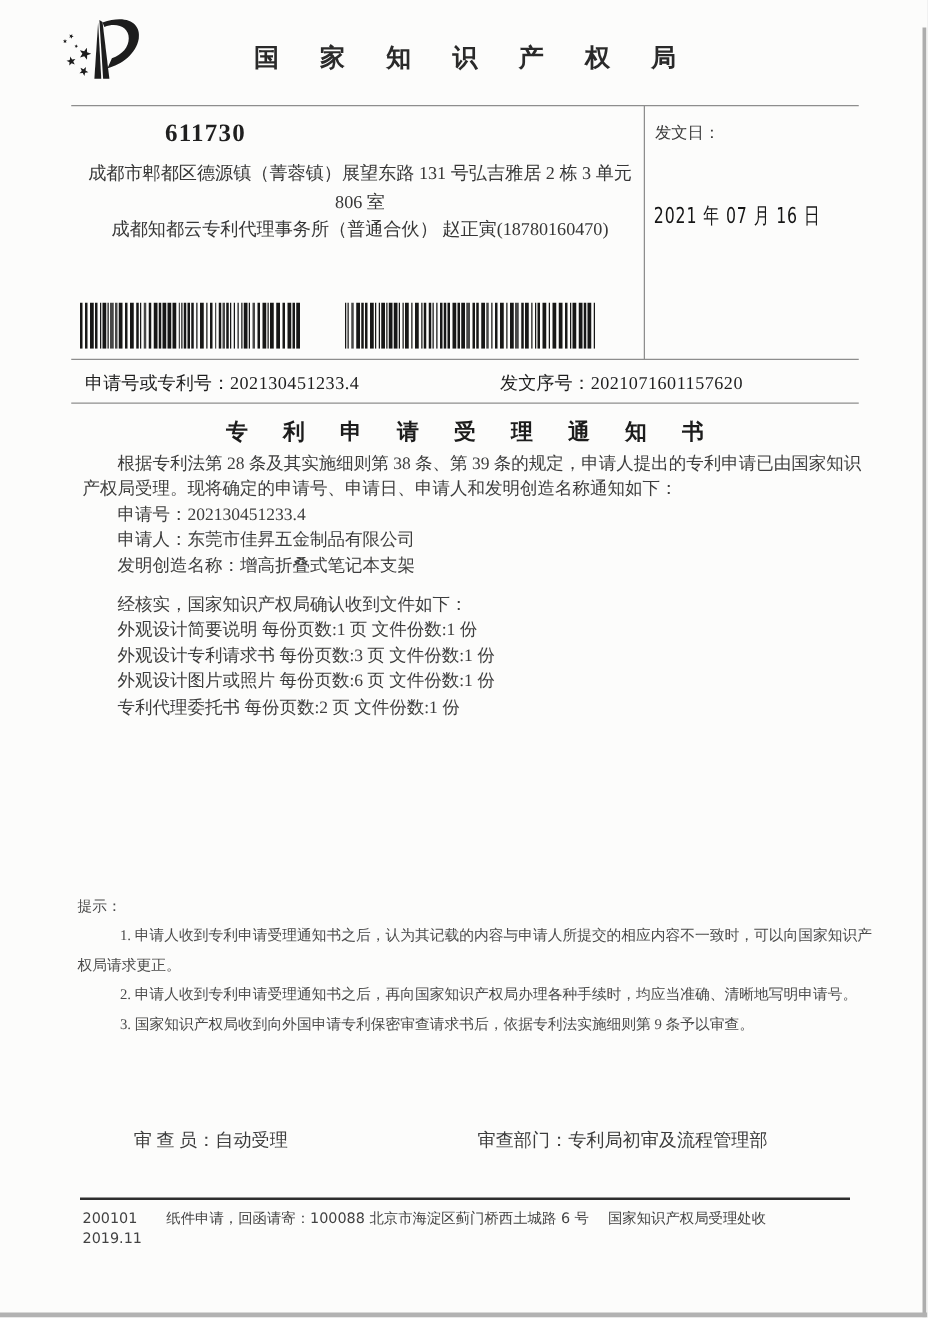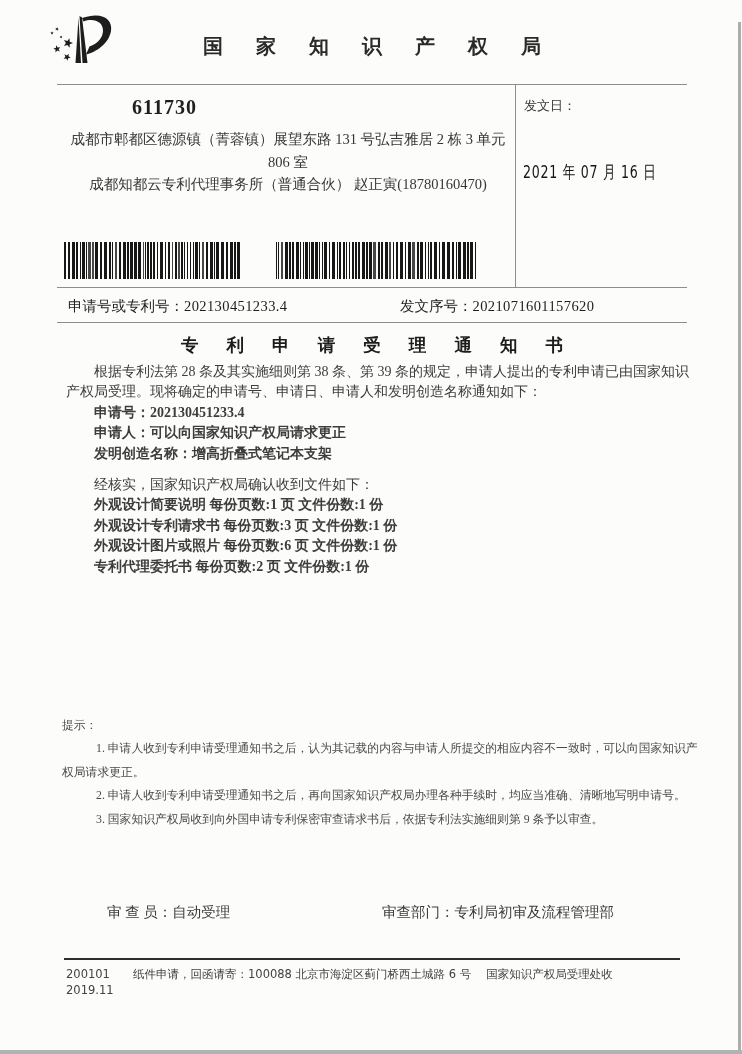--- a/index.html
+++ b/index.html
@@ -61,21 +61,21 @@
   .notice-title{
     position:absolute;left:58px;top:333px;width:628px;text-align:center;
     font-family:"DejaVu Sans","Liberation Sans",sans-serif;
     font-size:17.5px;font-weight:700;letter-spacing:11px;text-indent:11px;color:#1c1c1c;
   }
   .body-block{
     position:absolute;left:66px;top:362px;width:624px;
     font-size:14px;line-height:20.4px;color:#3d3d3d;
   }
   .body-block p{margin:0;text-indent:28px;}
-  .field-line,.doc-line{padding-left:28px;font-weight:bold;}
+  .field-line,.doc-line{padding-left:28px;}
   .body-spacer{height:11px;}
   
   .hints-block{
     position:absolute;left:62px;top:714px;width:636px;
     font-size:11.8px;line-height:23.4px;color:#4a4a4a;
   }
   .hints-block .hint-item{text-indent:34px;}
   
   .signoff{position:absolute;left:0;top:903px;width:742px;height:20px;font-size:14.5px;color:#3c3c3c;}
   .examiner{position:absolute;left:107px;white-space:nowrap;}
@@ -249,21 +249,21 @@
 
   <div class="notice-title">专 利 申 请 受 理 通 知 书</div>
 
   <div class="body-block">
     <p>根据专利法第 28 条及其实施细则第 38 条、第 39 条的规定，申请人提出的专利申请已由国家知识产权局受理。现将确定的申请号、申请日、申请人和发明创造名称通知如下：</p>
     <div>
         <div class="field-line">
         <span>申请号：</span><span>202130451233.4</span>
       </div>
         <div class="field-line">
-        <span>申请人：</span><span>可以向国家知识产权局请求更正</span>
+        <span>申请人：</span><span>东莞市佳昇五金制品有限公司</span>
       </div>
         <div class="field-line">
         <span>发明创造名称：</span><span>增高折叠式笔记本支架</span>
       </div>
       </div>
     <div class="body-spacer"></div>
     <p>经核实，国家知识产权局确认收到文件如下：</p>
     <div>
         <div class="doc-line">外观设计简要说明 每份页数:1 页  文件份数:1 份</div>
         <div class="doc-line">外观设计专利请求书 每份页数:3 页  文件份数:1 份</div>

